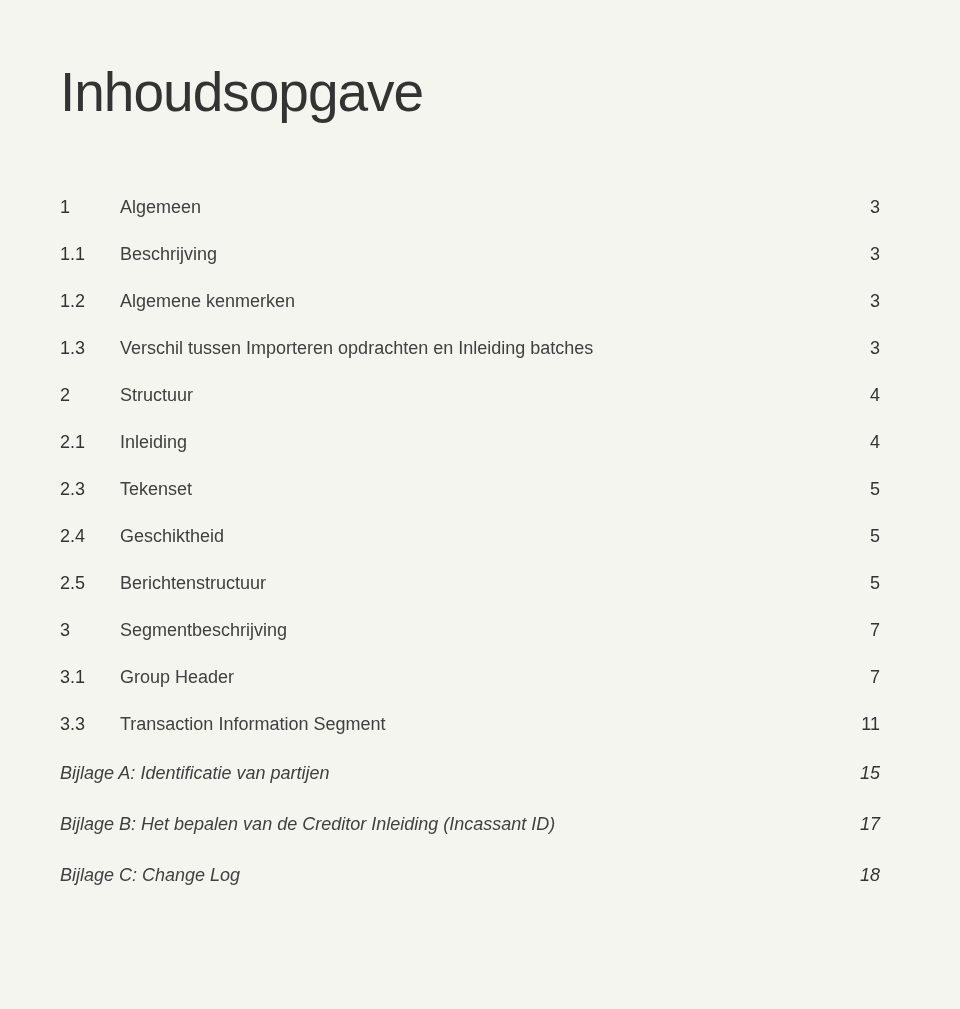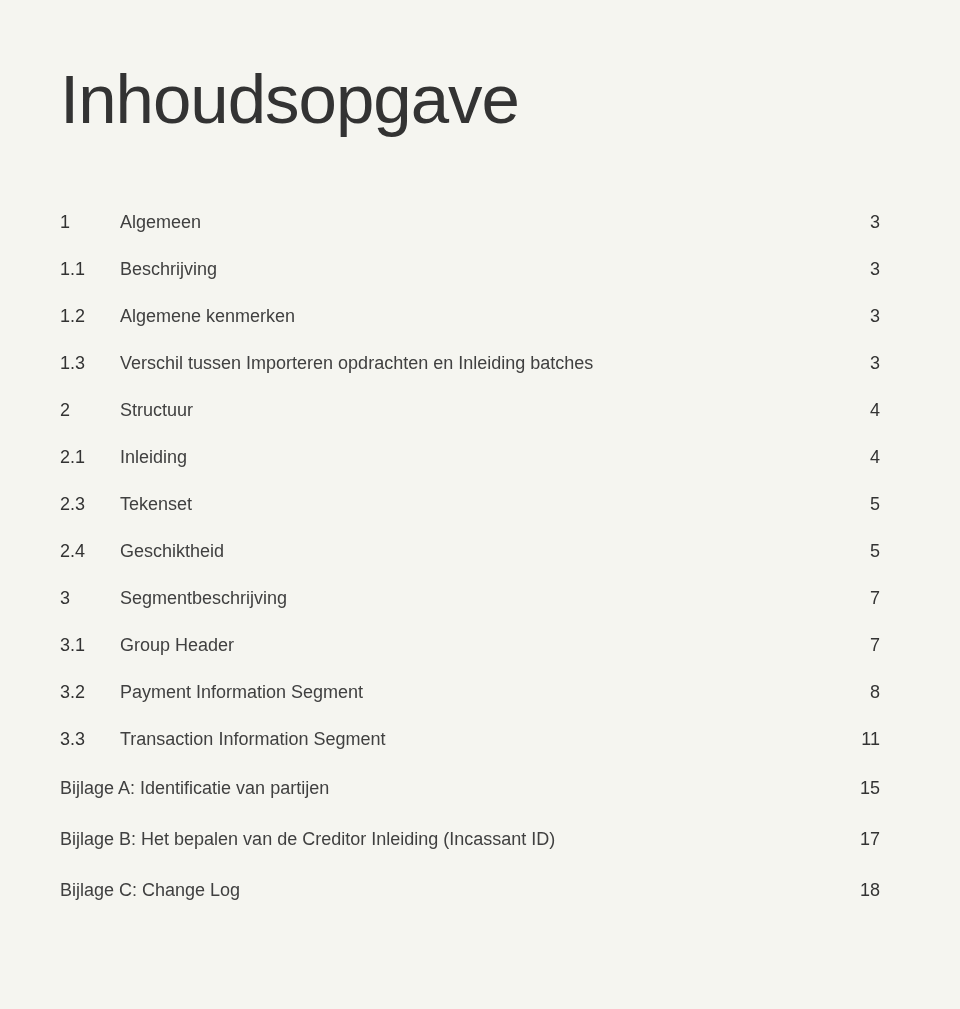--- a/index.html
+++ b/index.html
@@ -10,21 +10,21 @@
 
     body {
       background-color: #f5f5f0;
       font-family: 'Arial', sans-serif;
       width: 960px;
       min-height: 1009px;
       padding: 60px 80px 60px 60px;
     }
 
     .page-title {
-      font-size: 69px;
+      font-size: 55px;
       font-weight: 300;
       color: #333;
       margin-bottom: 60px;
       letter-spacing: -1px;
     }
 
     .toc-table {
       width: 100%;
       border-collapse: collapse;
     }
@@ -57,20 +57,21 @@
       text-align: right;
       width: 40px;
       color: #333;
       font-weight: 300;
     }
 
     .toc-table tr.appendix td {
       font-size: 18px;
       font-weight: 300;
       padding: 12px 0;
+      font-style: italic;
     }
 
     .toc-table tr.appendix td.label {
       
     }
   </style>
 </head>
 <body>
 
 <h1 class="page-title">Inhoudsopgave</h1>
@@ -111,33 +112,33 @@
         <td class="num">2.3</td>
         <td class="label">Tekenset</td>
         <td class="page">5</td>
       </tr>
       <tr>
         <td class="num">2.4</td>
         <td class="label">Geschiktheid</td>
         <td class="page">5</td>
       </tr>
       <tr>
+        <td class="num">2.5</td>
+        <td class="label">Berichtenstructuur</td>
+        <td class="page">5</td>
+      </tr>
+      <tr>
         <td class="num">3</td>
         <td class="label">Segmentbeschrijving</td>
         <td class="page">7</td>
       </tr>
       <tr>
         <td class="num">3.1</td>
         <td class="label">Group Header</td>
         <td class="page">7</td>
-      </tr>
-      <tr>
-        <td class="num">3.2</td>
-        <td class="label">Payment Information Segment</td>
-        <td class="page">8</td>
       </tr>
       <tr>
         <td class="num">3.3</td>
         <td class="label">Transaction Information Segment</td>
         <td class="page">11</td>
       </tr>
       <tr class="appendix">
         <td class="label" colspan="2">Bijlage A: Identificatie van partijen</td>
         <td class="page">15</td>
       </tr>

